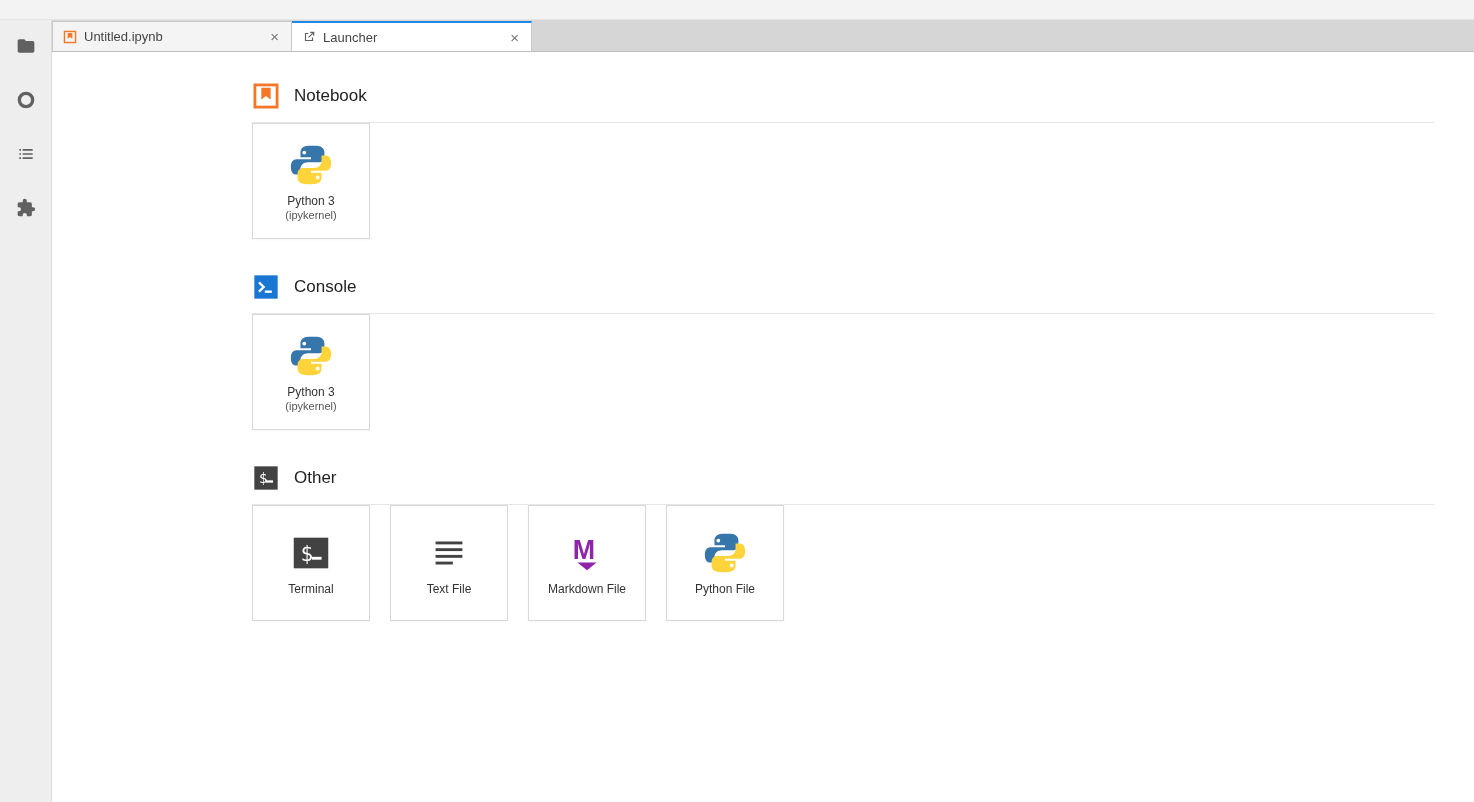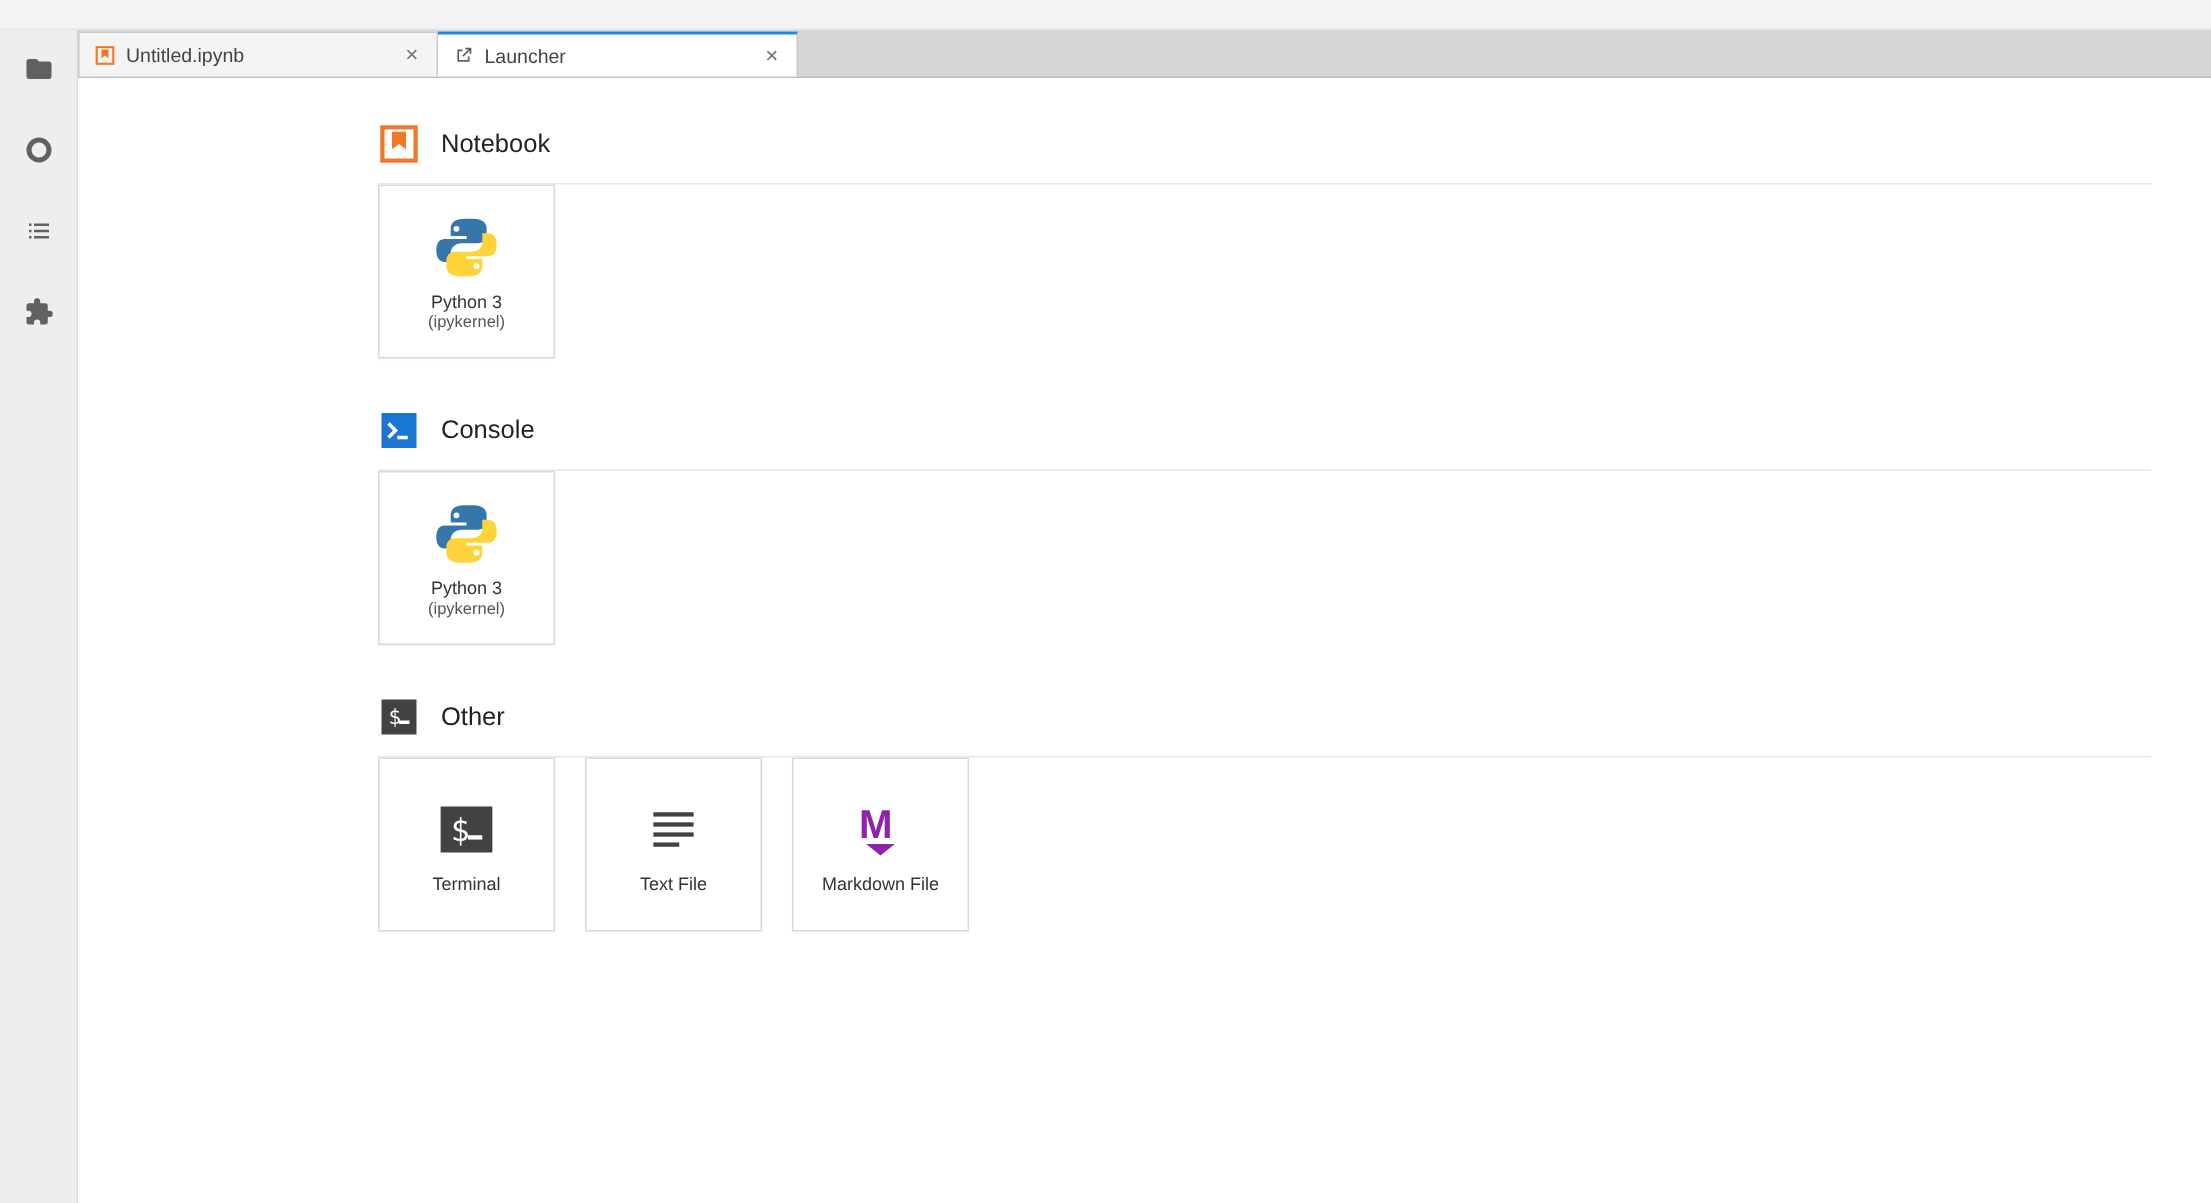--- a/index.html
+++ b/index.html
@@ -246,18 +246,26 @@
               <span class="card-title">Text File</span>
             </div>
             <div class="card">
               <span class="card-icon">
                   <svg viewBox="0 0 48 48" width="46" height="46">
                     <use href="#ic-markdown"></use>
                   </svg>
                 </span>
               <span class="card-title">Markdown File</span>
             </div>
+            <div class="card">
+              <span class="card-icon">
+                  <svg viewBox="0 0 48 48" width="46" height="46">
+                    <use href="#ic-python"></use>
+                  </svg>
+                </span>
+              <span class="card-title">Python File</span>
+            </div>
           </div>
         </div>
       </div>
     </div>
   </div>
 </div>
 
 </body></html>

